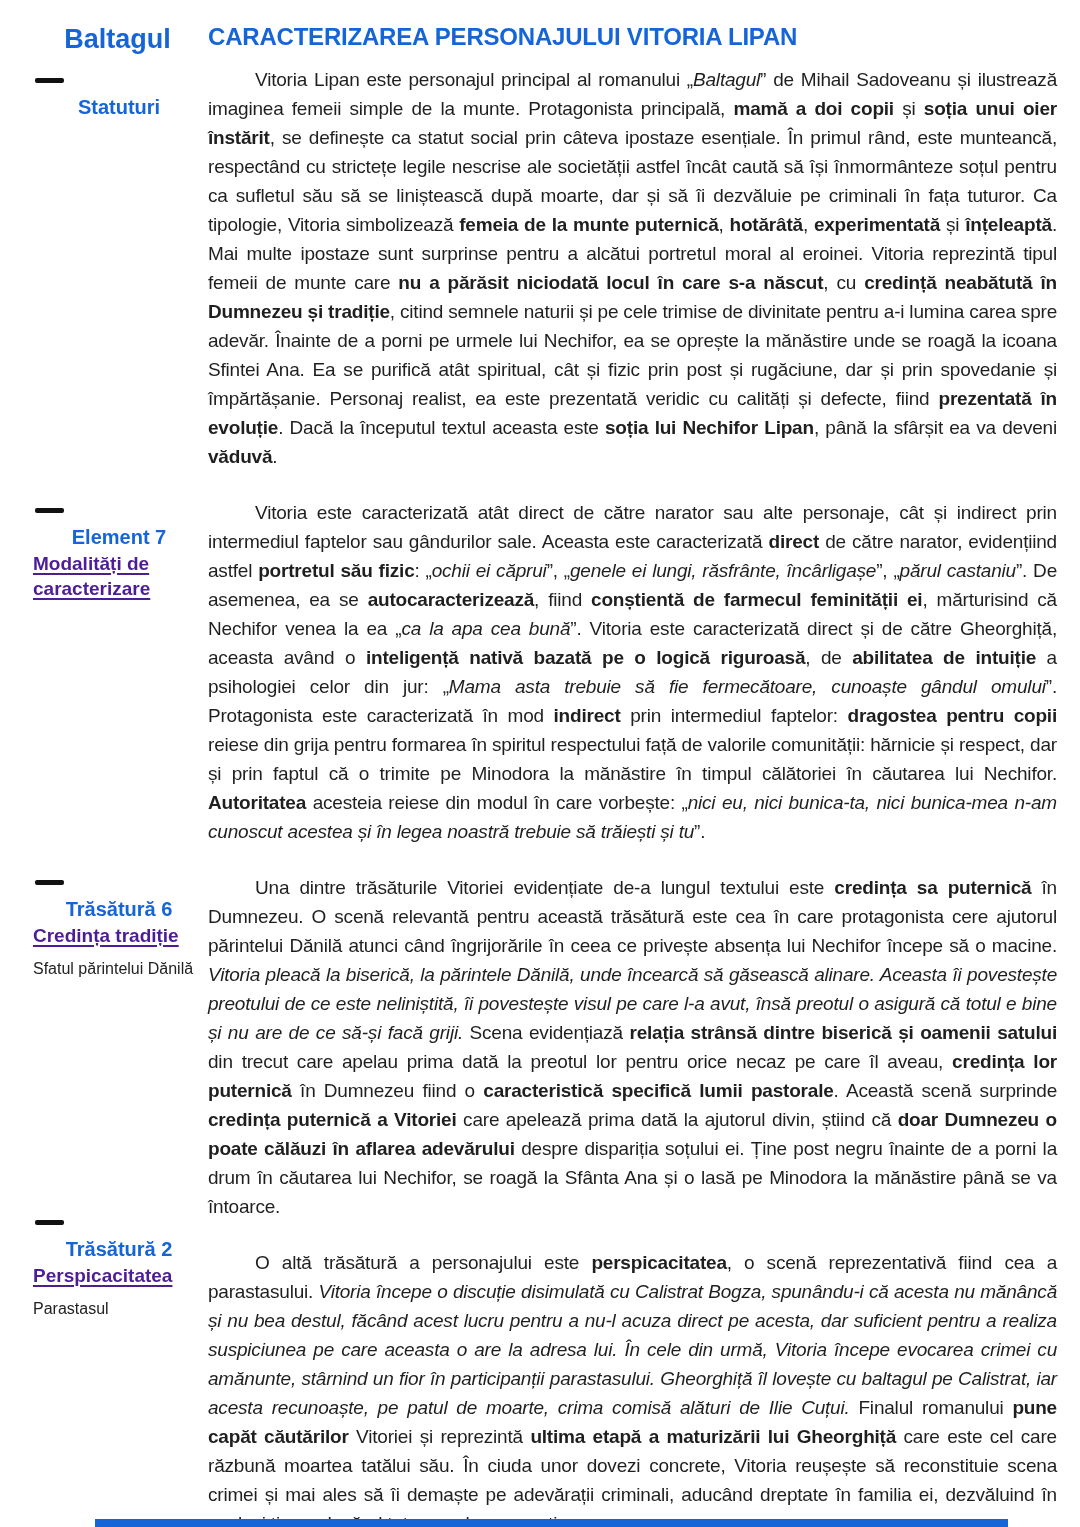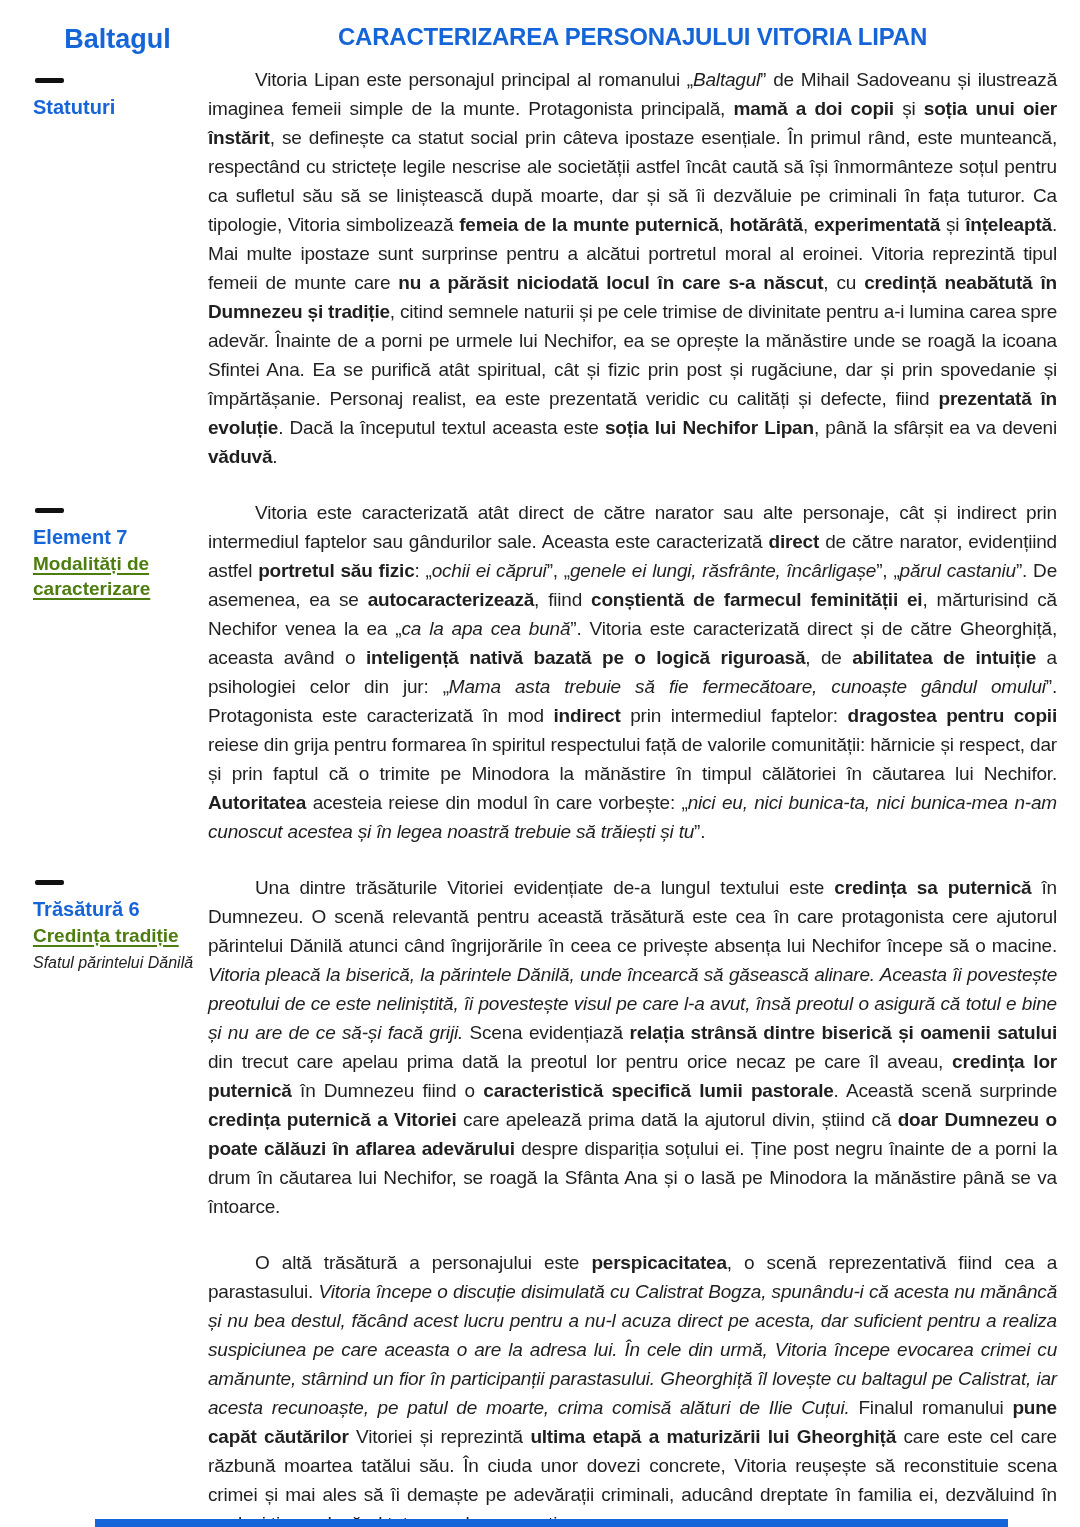--- a/index.html
+++ b/index.html
@@ -9,29 +9,29 @@
     color:#1f1f1f;position:relative;overflow:hidden;
   }
   .page{position:absolute;inset:0;}
   .book-title{
     position:absolute;left:30px;top:24px;width:175px;
     text-align:center;font-size:27px;font-weight:700;color:var(--accent,#1565d8);
   }
   aside{position:absolute;left:0;top:0;width:205px;height:100%;}
   .side{position:absolute;left:33px;width:172px;}
   .dash{width:29px;height:5px;background:#111111;border-radius:2px;margin:0 0 12px 2px;}
-  .side-label{font-size:20px;font-weight:700;color:var(--accent,#1565d8);line-height:24px;}
+  .side-label{font-size:20px;font-weight:700;color:var(--accent,#1565d8);line-height:24px;text-align:center;}
   .side-sub{
-    font-size:19px;font-weight:700;color:#4d7c0f;line-height:25px;margin-top:2px;
+    font-size:19px;font-weight:700;color:#4c1d95;line-height:25px;margin-top:2px;
     text-decoration:underline;text-decoration-thickness:2px;text-underline-offset:3px;
   }
-  .side-note{font-size:16px;font-style:italic;color:#222222;line-height:24px;margin-top:3px;}
+  .side-note{font-size:16px;color:#222222;line-height:24px;margin-top:9px;}
   .main{position:absolute;left:208px;top:22px;width:849px;}
   .title{
-    margin:0 0 13px 0;text-align:center;font-size:24px;line-height:30px;
+    margin:0 0 13px 0;text-align:left;font-size:24px;line-height:30px;
     font-weight:700;color:var(--accent,#1565d8);letter-spacing:-0.2px;
   }
   p.body{
     margin:4px 0 27px 0;font-size:19px;line-height:29px;
     text-align:justify;text-indent:47px;letter-spacing:-0.2px;
   }
   p.body .b{font-weight:700;}
   p.body .i{font-style:italic;}
   .bottom-bar{position:absolute;left:95px;top:1519px;width:913px;height:8px;background:var(--accent,#1565d8);}
 </style>
@@ -54,20 +54,26 @@
       <div class="side-sub">Modalități de caracterizare</div>
     </section>
 
     <section class="side" style="top:880px">
       <div class="dash"></div>
       <div class="side-label">Trăsătură 6</div>
       <div class="side-sub">Credința tradiție</div>
       <div class="side-note">Sfatul părintelui Dănilă</div>
     </section>
 
+    <section class="side" style="top:1220px">
+      <div class="dash"></div>
+      <div class="side-label">Trăsătură 2</div>
+      <div class="side-sub">Perspicacitatea</div>
+      <div class="side-note">Parastasul</div>
+    </section>
   </aside>
 
   <main class="main">
     <h1 class="title">CARACTERIZAREA PERSONAJULUI VITORIA LIPAN</h1>
     <p class="body"><span>Vitoria Lipan este personajul principal al romanului „</span><span class="i">Baltagul</span><span>” de Mihail Sadoveanu și ilustrează imaginea femeii simple de la munte. Protagonista principală, </span><span class="b">mamă a doi copii</span><span> și </span><span class="b">soția unui oier înstărit</span><span>, se definește ca statut social prin câteva ipostaze esențiale. În primul rând, este munteancă, respectând cu strictețe legile nescrise ale societății astfel încât caută să își înmormânteze soțul pentru ca sufletul său să se liniștească după moarte, dar și să îi dezvăluie pe criminali în fața tuturor. Ca tipologie, Vitoria simbolizează </span><span class="b">femeia de la munte puternică</span><span>, </span><span class="b">hotărâtă</span><span>, </span><span class="b">experimentată</span><span> și </span><span class="b">înțeleaptă</span><span>. Mai multe ipostaze sunt surprinse pentru a alcătui portretul moral al eroinei. Vitoria reprezintă tipul femeii de munte care </span><span class="b">nu a părăsit niciodată locul în care s-a născut</span><span>, cu </span><span class="b">credință neabătută în Dumnezeu și tradiție</span><span>, citind semnele naturii și pe cele trimise de divinitate pentru a-i lumina carea spre adevăr. Înainte de a porni pe urmele lui Nechifor, ea se oprește la mănăstire unde se roagă la icoana Sfintei Ana. Ea se purifică atât spiritual, cât și fizic prin post și rugăciune, dar și prin spovedanie și împărtășanie. Personaj realist, ea este prezentată veridic cu calități și defecte, fiind </span><span class="b">prezentată în evoluție</span><span>. Dacă la începutul textul aceasta este </span><span class="b">soția lui Nechifor Lipan</span><span>, până la sfârșit ea va deveni </span><span class="b">văduvă</span><span>.</span></p>
     <p class="body"><span>Vitoria este caracterizată atât direct de către narator sau alte personaje, cât și indirect prin intermediul faptelor sau gândurilor sale. Aceasta este caracterizată </span><span class="b">direct</span><span> de către narator, evidențiind astfel </span><span class="b">portretul său fizic</span><span>: „</span><span class="i">ochii ei căprui</span><span>”, „</span><span class="i">genele ei lungi, răsfrânte, încârligașe</span><span>”, „</span><span class="i">părul castaniu</span><span>”. De asemenea, ea se </span><span class="b">autocaracterizează</span><span>, fiind </span><span class="b">conștientă de farmecul feminității ei</span><span>, mărturisind că Nechifor venea la ea „</span><span class="i">ca la apa cea bună</span><span>”. Vitoria este caracterizată direct și de către Gheorghiță, aceasta având o </span><span class="b">inteligență nativă bazată pe o logică riguroasă</span><span>, de </span><span class="b">abilitatea de intuiție</span><span> a psihologiei celor din jur: „</span><span class="i">Mama asta trebuie să fie fermecătoare, cunoaște gândul omului</span><span>”. Protagonista este caracterizată în mod </span><span class="b">indirect</span><span> prin intermediul faptelor: </span><span class="b">dragostea pentru copii</span><span> reiese din grija pentru formarea în spiritul respectului față de valorile comunității: hărnicie și respect, dar și prin faptul că o trimite pe Minodora la mănăstire în timpul călătoriei în căutarea lui Nechifor. </span><span class="b">Autoritatea</span><span> acesteia reiese din modul în care vorbește: „</span><span class="i">nici eu, nici bunica-ta, nici bunica-mea n-am cunoscut acestea și în legea noastră trebuie să trăiești și tu</span><span>”.</span></p>
     <p class="body"><span>Una dintre trăsăturile Vitoriei evidențiate de-a lungul textului este </span><span class="b">credința sa puternică</span><span> în Dumnezeu. O scenă relevantă pentru această trăsătură este cea în care protagonista cere ajutorul părintelui Dănilă atunci când îngrijorările în ceea ce privește absența lui Nechifor începe să o macine. </span><span class="i">Vitoria pleacă la biserică, la părintele Dănilă, unde încearcă să găsească alinare. Aceasta îi povestește preotului de ce este neliniștită, îi povestește visul pe care l-a avut, însă preotul o asigură că totul e bine și nu are de ce să-și facă griji.</span><span> Scena evidențiază </span><span class="b">relația strânsă dintre biserică și oamenii satului</span><span> din trecut care apelau prima dată la preotul lor pentru orice necaz pe care îl aveau, </span><span class="b">credința lor puternică</span><span> în Dumnezeu fiind o </span><span class="b">caracteristică specifică lumii pastorale</span><span>. Această scenă surprinde </span><span class="b">credința puternică a Vitoriei</span><span> care apelează prima dată la ajutorul divin, știind că </span><span class="b">doar Dumnezeu o poate călăuzi în aflarea adevărului</span><span> despre dispariția soțului ei. Ține post negru înainte de a porni la drum în căutarea lui Nechifor, se roagă la Sfânta Ana și o lasă pe Minodora la mănăstire până se va întoarce.</span></p>
     <p class="body"><span>O altă trăsătură a personajului este </span><span class="b">perspicacitatea</span><span>, o scenă reprezentativă fiind cea a parastasului. </span><span class="i">Vitoria începe o discuție disimulată cu Calistrat Bogza, spunându-i că acesta nu mănâncă și nu bea destul, făcând acest lucru pentru a nu-l acuza direct pe acesta, dar suficient pentru a realiza suspiciunea pe care aceasta o are la adresa lui. În cele din urmă, Vitoria începe evocarea crimei cu amănunte, stârnind un fior în participanții parastasului. Gheorghiță îl lovește cu baltagul pe Calistrat, iar acesta recunoaște, pe patul de moarte, crima comisă alături de Ilie Cuțui.</span><span> Finalul romanului </span><span class="b">pune capăt căutărilor</span><span> Vitoriei și reprezintă </span><span class="b">ultima etapă a maturizării lui Gheorghiță</span><span> care este cel care răzbună moartea tatălui său. În ciuda unor dovezi concrete, Vitoria reușește să reconstituie scena crimei și mai ales să îi demaște pe adevărații criminali, aducând dreptate în familia ei, dezvăluind în același timp adevărul tuturor celor prezenți.</span></p>
   </main>
 

